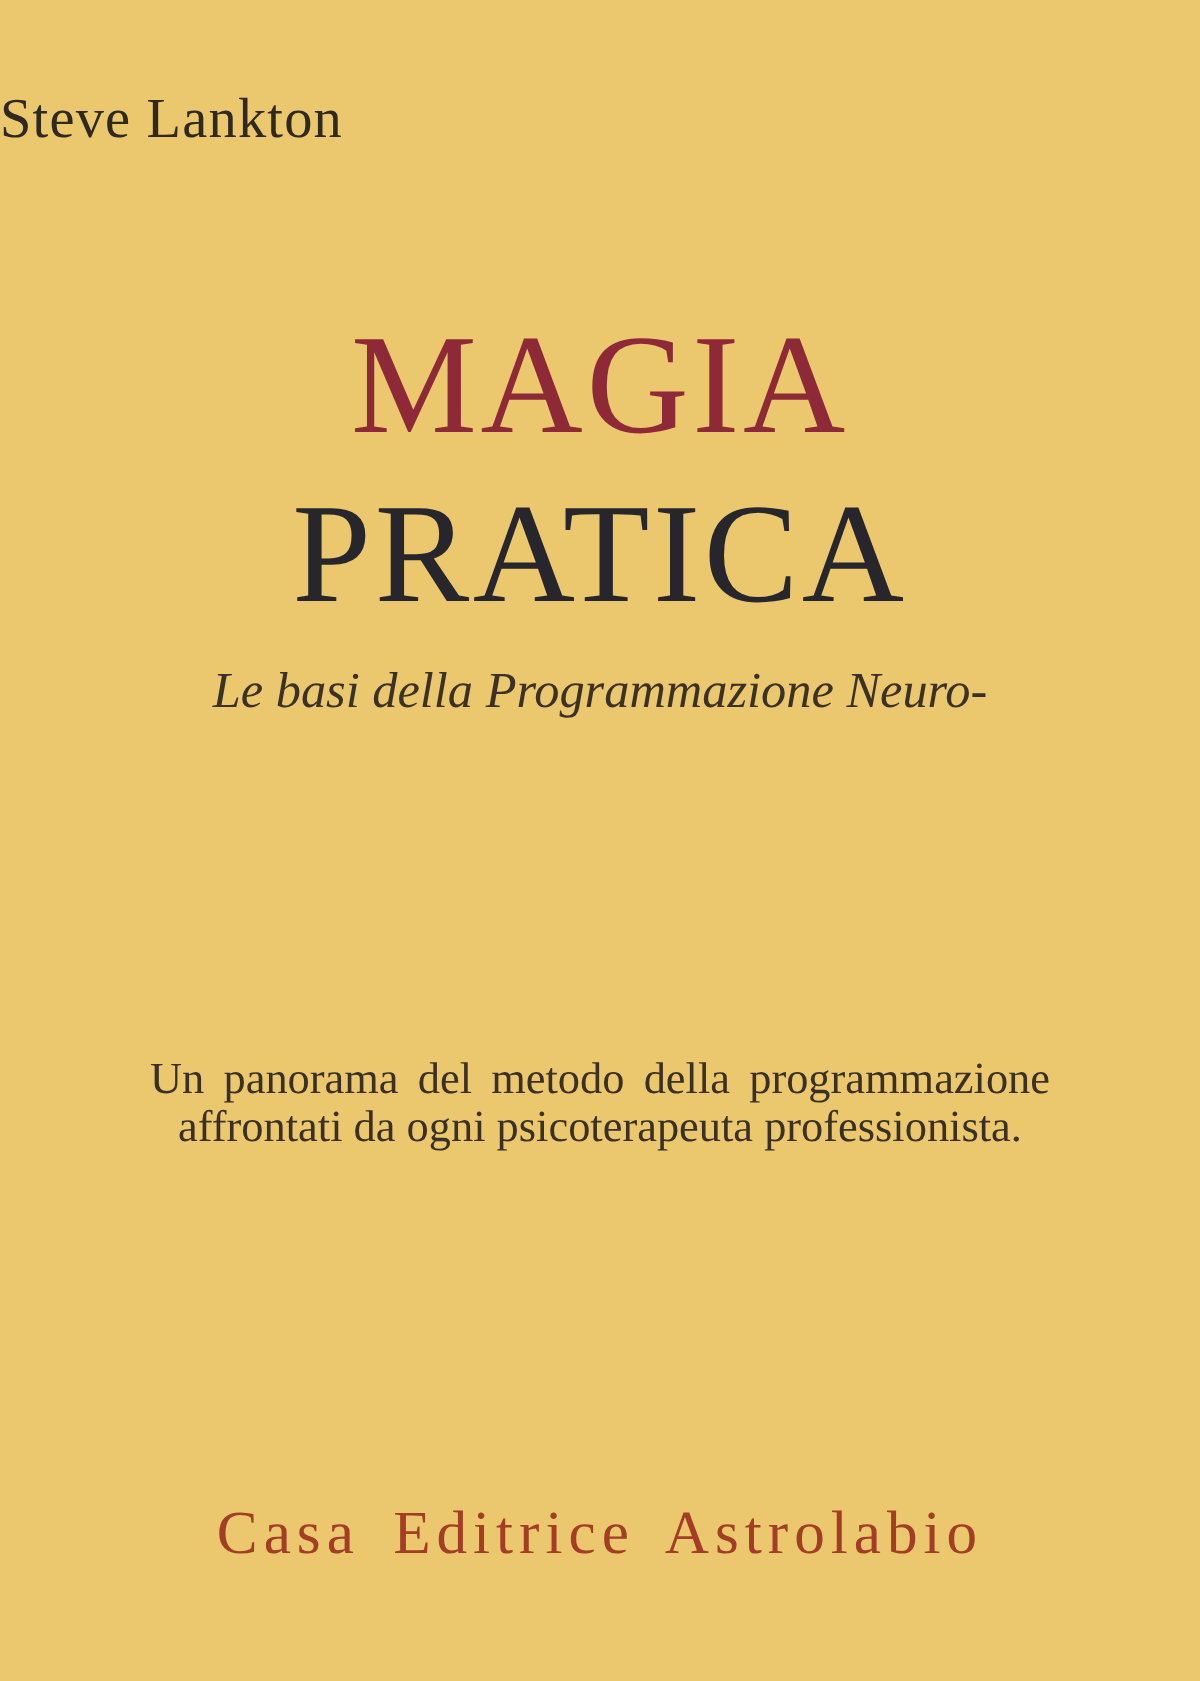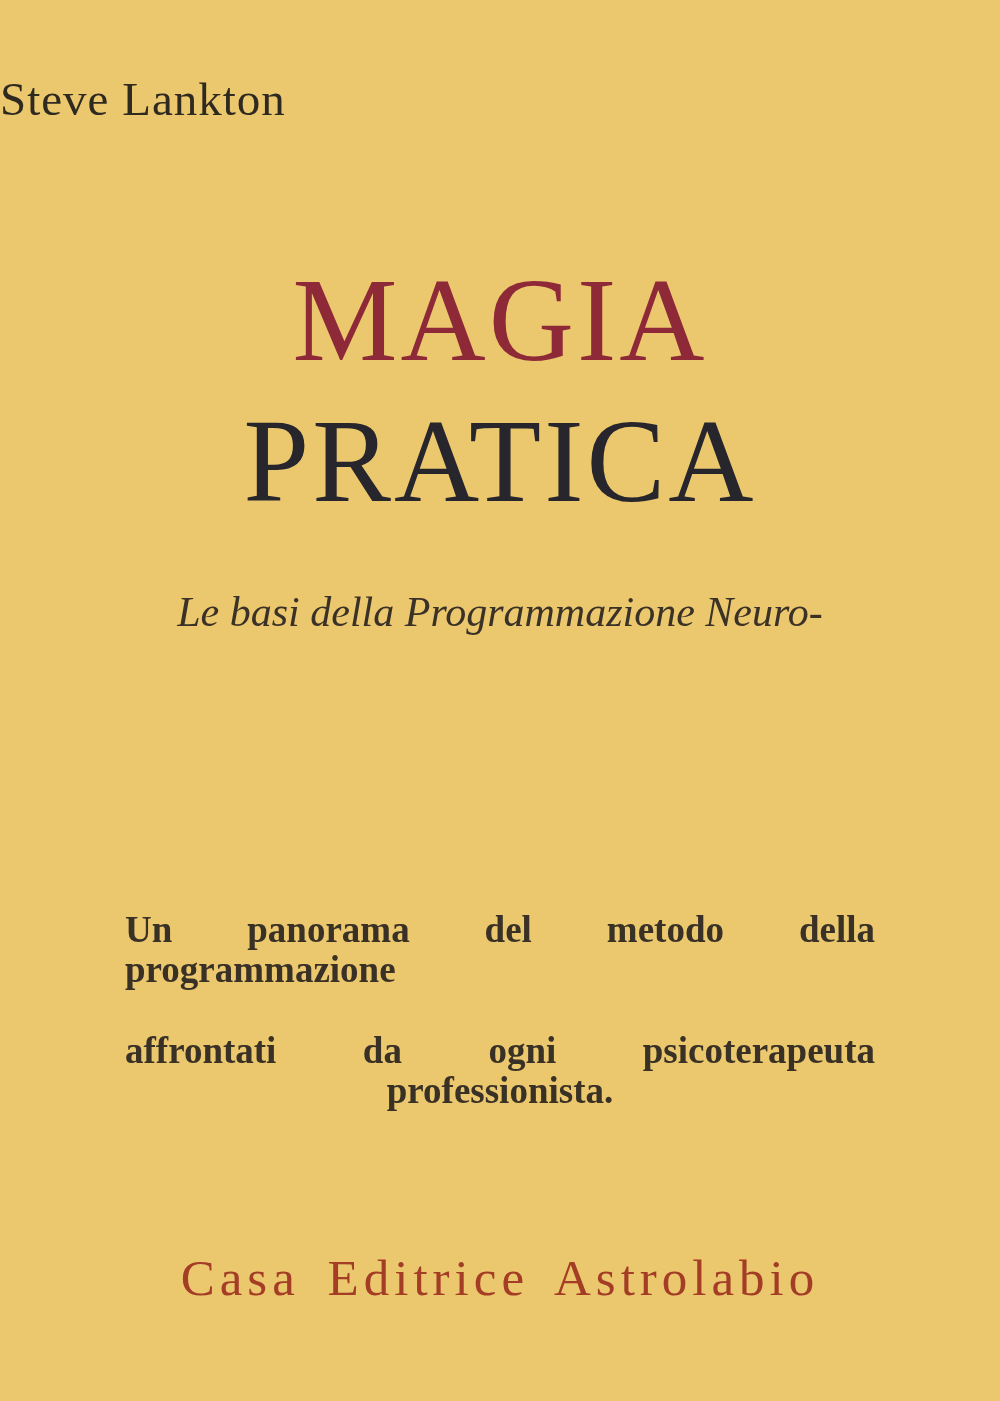--- a/index.html
+++ b/index.html
@@ -56,39 +56,36 @@
   .subtitle {
     position: absolute;
     top: 553px;
     left: 0;
     right: 0;
     text-align: center;
     font-style: italic;
     font-size: 42px;
     line-height: 46px;
     color: var(--subtitle);
-    margin-top: 36px;
   }
   .description {
     position: absolute;
-    top: 910px;
+    top: 880px;
     left: 125px;
     right: 125px;
     font-size: 37px;
     line-height: 40px;
     color: var(--description);
-    font-weight: bold;
   }
   .description .desc-line {
     text-align: justify;
     text-align-last: justify;
   }
   .description .desc-line:last-child {
     text-align-last: center;
-    margin-top: 41px;
   }
   .publisher {
     position: absolute;
     top: 1250px;
     left: 0;
     right: 0;
     text-align: center;
     font-size: 51px;
     line-height: 1.1;
     color: var(--publisher);

